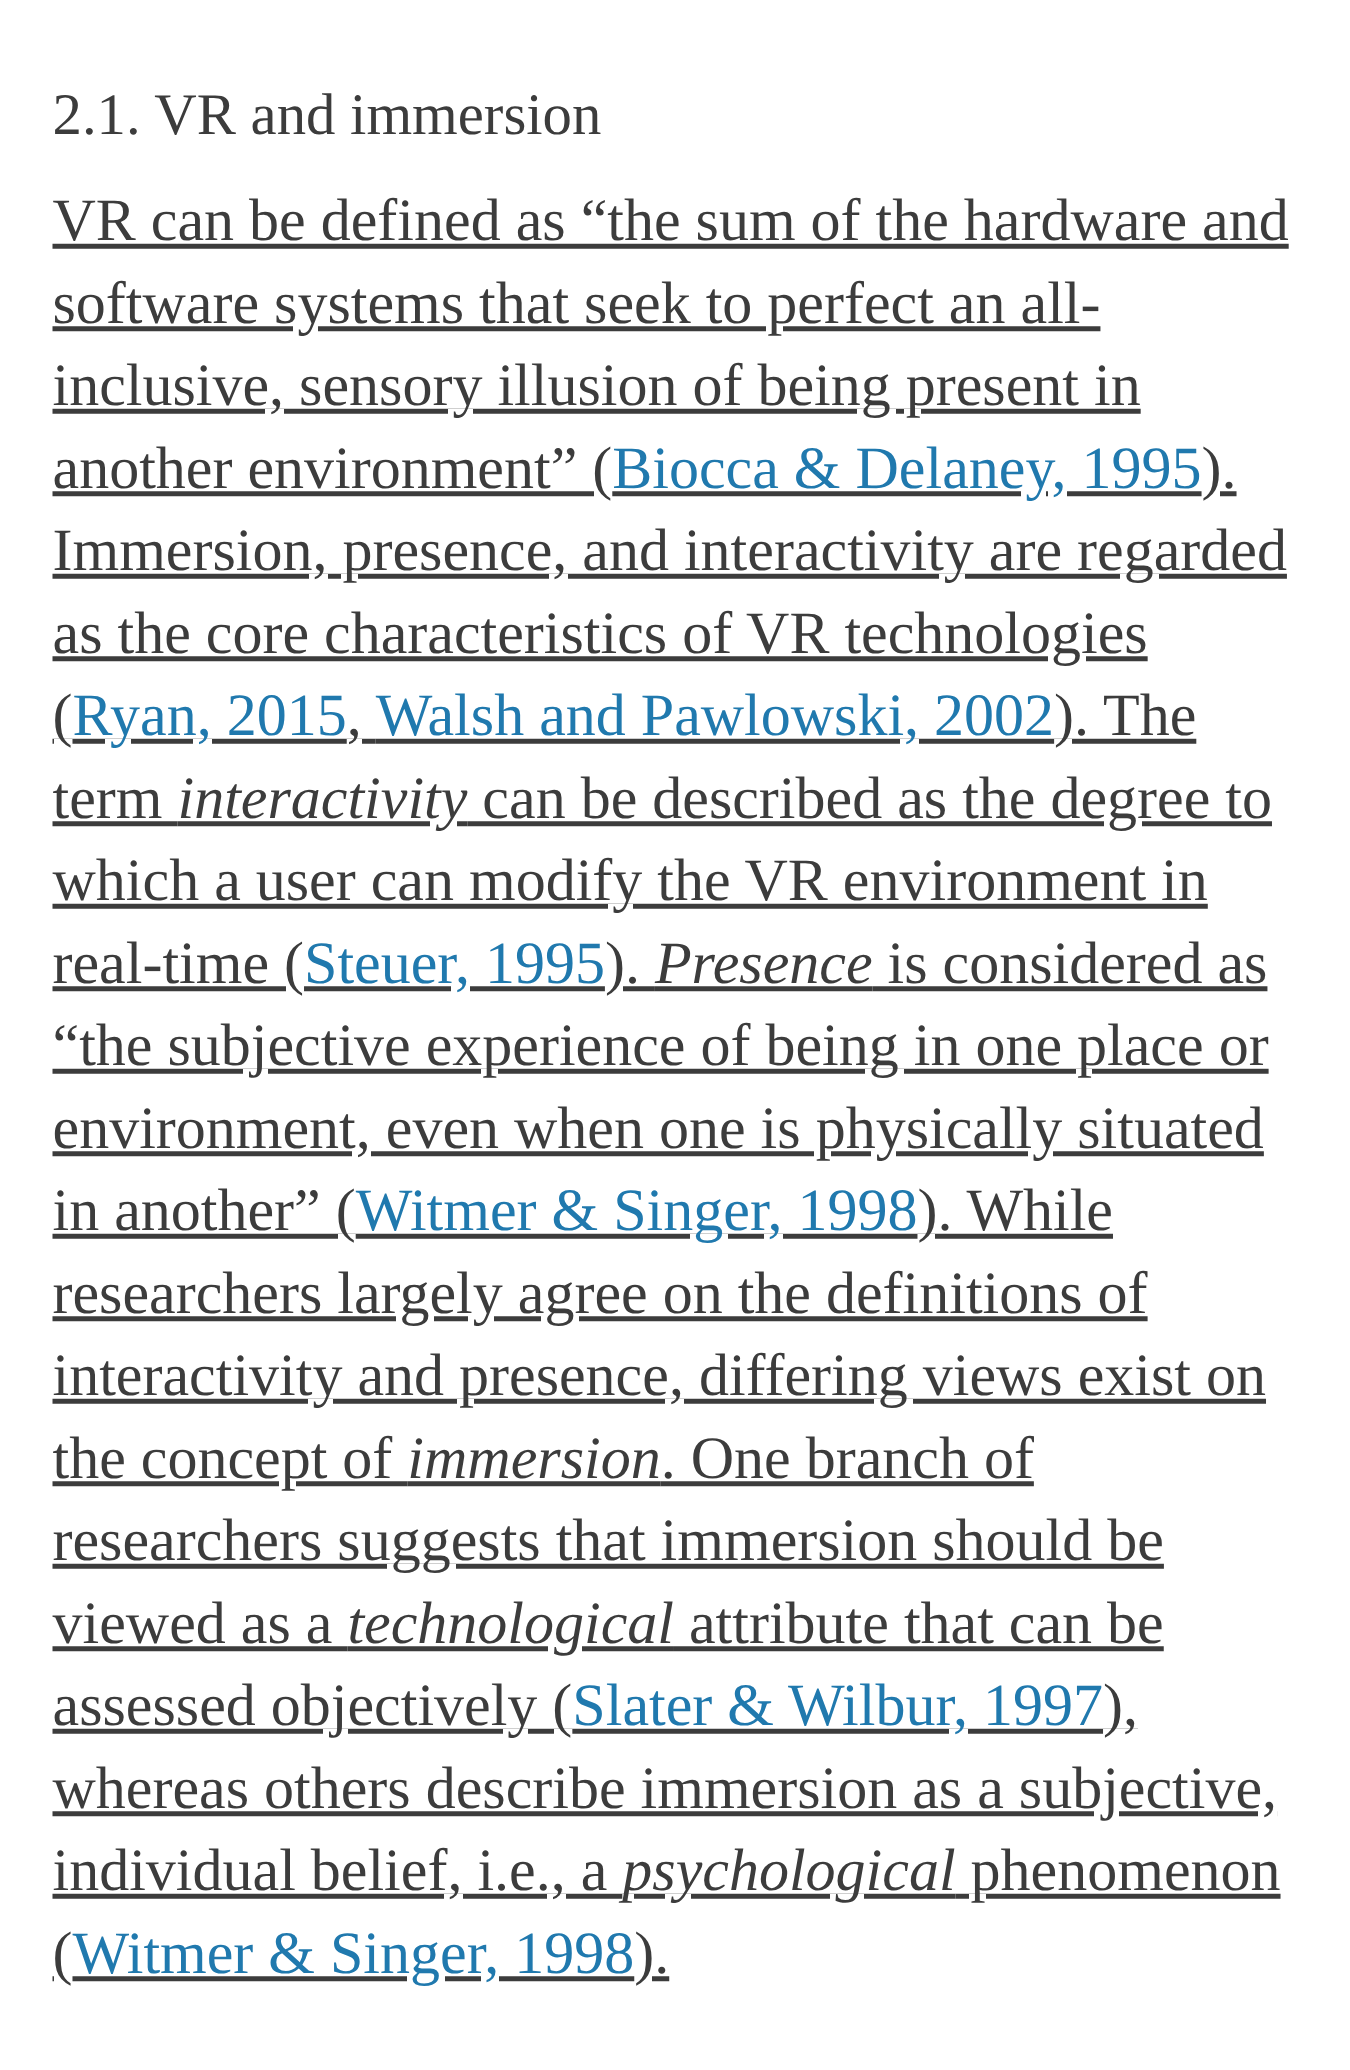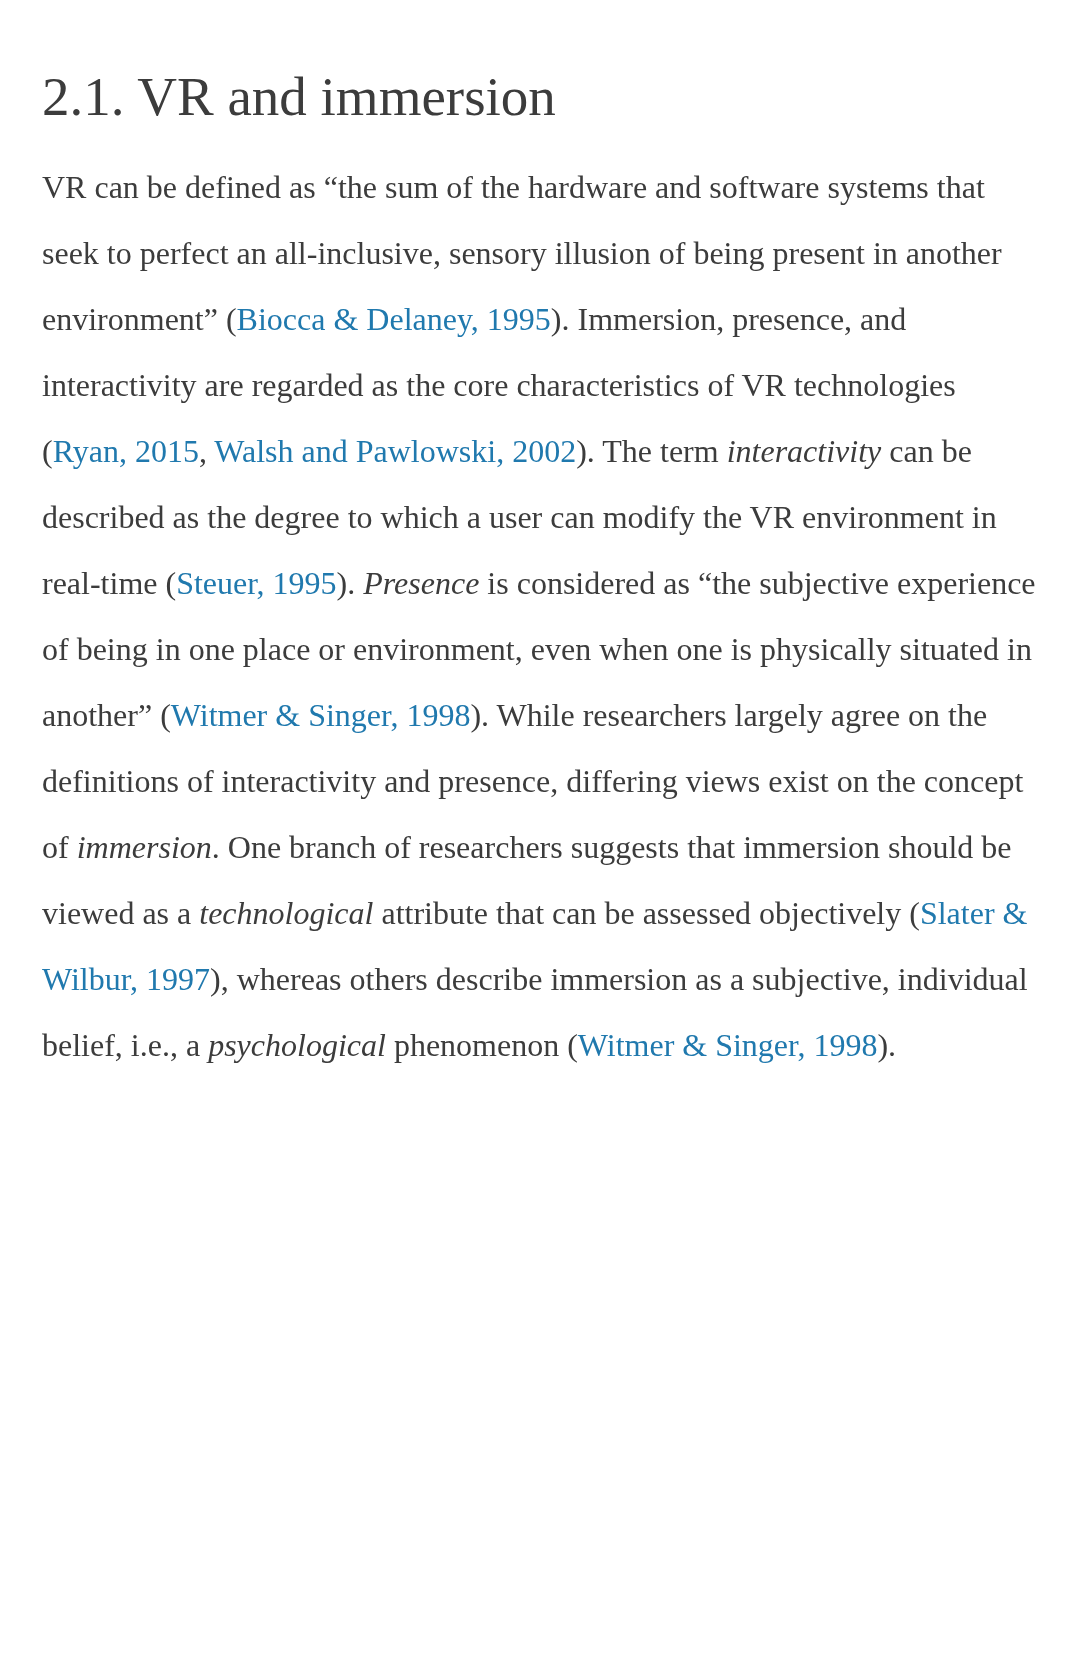--- a/index.html
+++ b/index.html
@@ -22,32 +22,33 @@
   }
   .page {
     box-sizing: border-box;
     width: 1080px;
     height: 1656px;
     padding: 64px 40px 0 42px;
     background: var(--bg);
   }
   .section-heading {
     margin: 0;
-    font-size: 55px;
+    font-size: 47px;
     line-height: 1.2;
     font-weight: 400;
     color: var(--text);
   }
   .section-paragraph {
     margin: 24px 0 0 0;
-    font-size: 32px;
+    font-size: 48px;
     line-height: 66px;
     font-weight: 400;
     color: var(--text);
     max-width: 1000px;
+    text-decoration: underline;
   }
   .cite-link {
     color: var(--link);
     text-decoration: none;
     cursor: pointer;
   }
   .em {
     font-style: italic;
   }
 </style>

